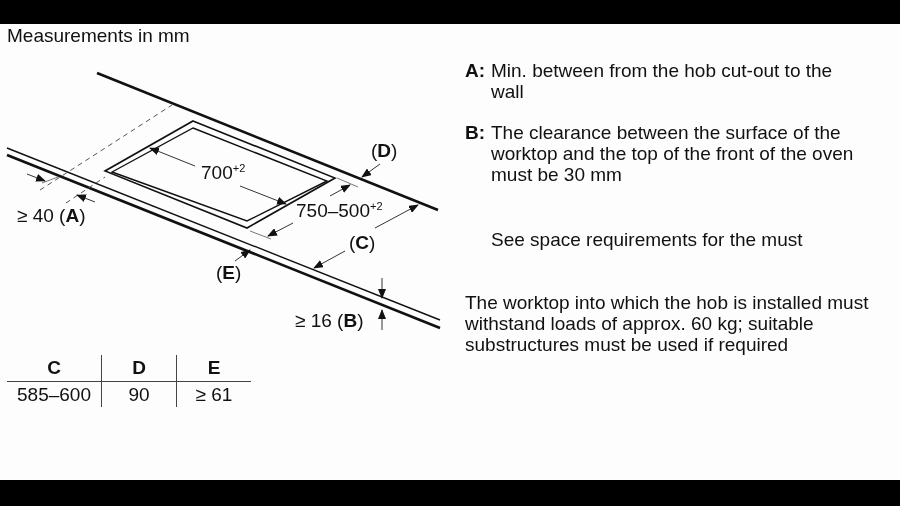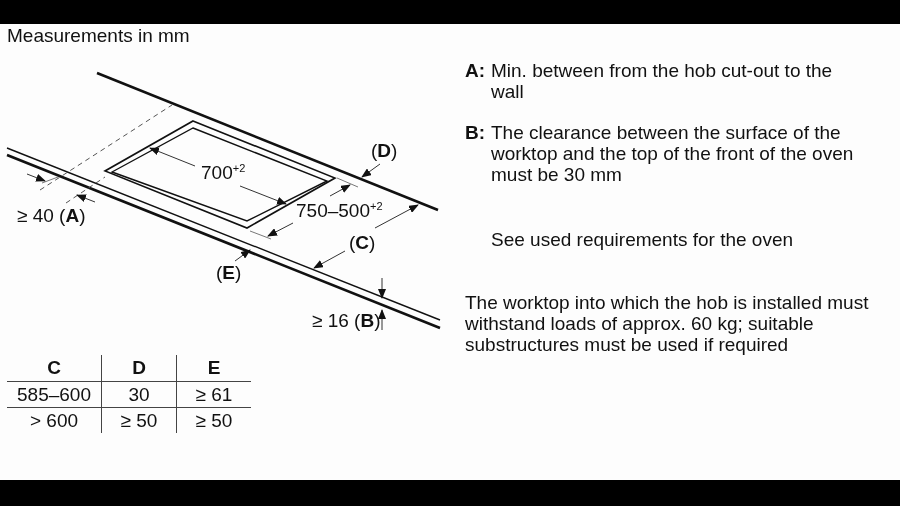--- a/index.html
+++ b/index.html
@@ -86,54 +86,49 @@
 </div>
 <div class="lbl" style="left:349px;top:232px;">
   <span>(</span><b>C</b><span>)</span>
 </div>
 <div class="lbl" style="left:216px;top:262px;">
   <span>(</span><b>E</b><span>)</span>
 </div>
 <div class="lbl" style="left:17px;top:205px;">
   <span>≥ 40 (</span><b>A</b><span>)</span>
 </div>
-<div class="lbl" style="left:312px;top:310px;text-align:center;">
+<div class="lbl" style="left:295px;top:310px;text-align:center;">
   <span>≥ 16 (</span><b>B</b><span>)</span>
 </div>
 
 <table class="spec">
   <tbody>
       <tr>
     <th>C</th>
     <th>D</th>
     <th>E</th>
   </tr>
   <tr class="r1">
     <td>585–600</td>
-    <td>30</td>
+    <td>90</td>
     <td>≥ 61</td>
-  </tr>
-  <tr class="r2">
-    <td>&gt; 600</td>
-    <td>≥ 50</td>
-    <td>≥ 50</td>
   </tr>
 </tbody>
   </table>
 
 <div class="notes" style="top:60px;">
   <div class="note-row">
     <span class="note-key">A:</span>
     <span class="note-text" style="width:360px;">Min. between from the hob cut-out to the wall</span>
   </div>
 </div>
 <div class="notes" style="top:122px;">
   <div class="note-row">
     <span class="note-key">B:</span>
     <span class="note-text" style="width:365px;">The clearance between the surface of the worktop and the top of the front of the oven must be 30 mm</span>
   </div>
 </div>
 <div class="notes" style="top:229px;left:491px;">
-  <span>See used requirements for the oven</span>
+  <span>See space requirements for the must</span>
 </div>
 <div class="notes" style="top:292px;">
   <span style="display:block;width:405px;">The worktop into which the hob is installed must withstand loads of approx. 60 kg; suitable substructures must be used if required</span>
 </div>
 
 </body></html>

